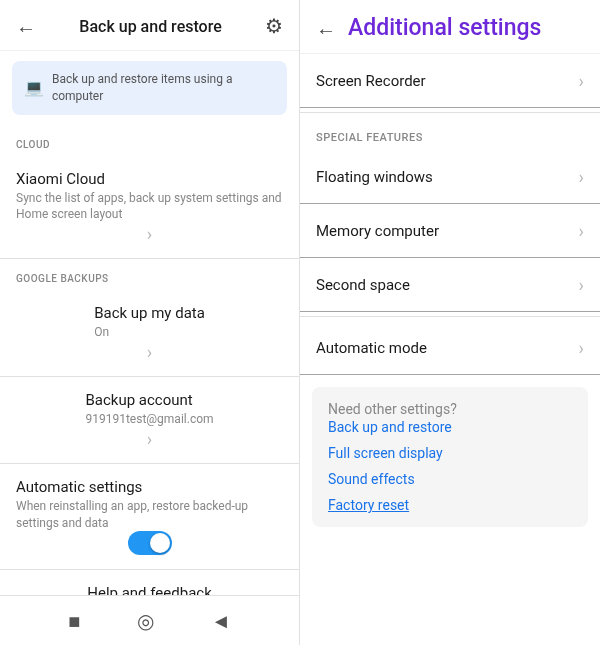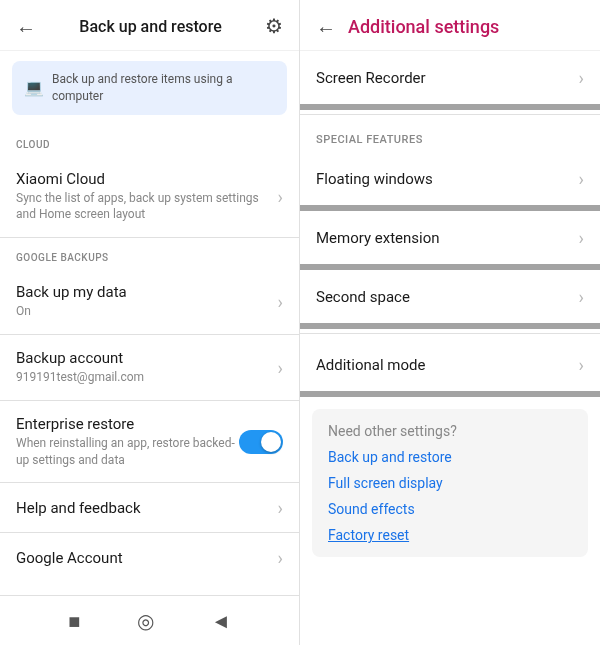--- a/index.html
+++ b/index.html
@@ -92,20 +92,21 @@
       background: #e0e0e0;
       margin: 0 0;
     }
 
     .list-item {
       display: flex;
       align-items: center;
       justify-content: space-between;
       padding: 14px 16px;
       cursor: pointer;
+      flex-direction: column;
     }
 
     .list-item-content {
       flex: 1;
     }
 
     .list-item-title {
       font-size: 15px;
       color: #1a1a1a;
       font-weight: 400;
@@ -184,23 +185,23 @@
     }
 
     .right-header-back {
       font-size: 20px;
       color: #444;
       margin-right: 12px;
       cursor: pointer;
     }
 
     .right-header-title {
-      font-size: 18px;
+      font-size: 23px;
       font-weight: 500;
-      color: #be185d;
+      color: #6d28d9;
       text-align: center;
     }
 
     .right-content {
       flex: 1;
       overflow-y: auto;
     }
 
     .right-section-label {
       font-size: 11px;
@@ -210,21 +211,21 @@
       padding: 14px 16px 6px;
       text-transform: uppercase;
     }
 
     .right-list-item {
       display: flex;
       align-items: center;
       justify-content: space-between;
       padding: 16px 16px;
       cursor: pointer;
-      border-bottom: 6px solid #a3a3a3;
+      border-bottom: 1px solid #a3a3a3;
     }
 
     .right-list-item:last-child {
       border-bottom: none;
     }
 
     .right-list-item-title {
       font-size: 15px;
       color: #1a1a1a;
       font-weight: 400;
@@ -239,21 +240,21 @@
     .suggestions-card {
       margin: 12px;
       background: #f5f5f5;
       border-radius: 8px;
       padding: 14px 16px;
     }
 
     .suggestions-title {
       font-size: 14px;
       color: #888;
-      margin-bottom: 10px;
+      margin-bottom: 2px;
     }
 
     .suggestion-link {
       display: block;
       font-size: 14px;
       color: #1a73e8;
       margin-bottom: 10px;
       cursor: pointer;
     }
 
@@ -302,21 +303,21 @@
     <div class="list-item">
       <div class="list-item-content">
         <div class="list-item-title">Backup account</div>
         <div class="list-item-subtitle">919191test@gmail.com</div>
       </div>
       <span class="chevron">›</span>
     </div>
     <div class="divider"></div>
     <div class="list-item">
       <div class="list-item-content">
-        <div class="list-item-title">Enterprise restore</div>
+        <div class="list-item-title">Automatic settings</div>
         <div class="list-item-subtitle">When reinstalling an app, restore backed-up settings and data</div>
       </div>
       <div class="toggle-container">
         <div class="toggle"></div>
       </div>
     </div>
     <div class="divider"></div>
 
     <div class="list-item">
       <div class="list-item-content">
@@ -356,32 +357,32 @@
     </div>
 
     <div class="right-divider"></div>
 
     <div class="right-section-label">SPECIAL FEATURES</div>
     <div class="right-list-item">
       <span class="right-list-item-title">Floating windows</span>
       <span class="chevron">›</span>
     </div>
     <div class="right-list-item">
-      <span class="right-list-item-title">Memory extension</span>
+      <span class="right-list-item-title">Memory computer</span>
       <span class="chevron">›</span>
     </div>
     <div class="right-list-item">
       <span class="right-list-item-title">Second space</span>
       <span class="chevron">›</span>
     </div>
 
     <div class="right-divider"></div>
 
     <div class="right-list-item">
-      <span class="right-list-item-title">Additional mode</span>
+      <span class="right-list-item-title">Automatic mode</span>
       <span class="chevron">›</span>
     </div>
 
     <div class="suggestions-card">
       <div class="suggestions-title">Need other settings?</div>
       <a class="suggestion-link">Back up and restore</a>
       <a class="suggestion-link">Full screen display</a>
       <a class="suggestion-link">Sound effects</a>
       <a class="suggestion-link">Factory reset</a>
     </div>

